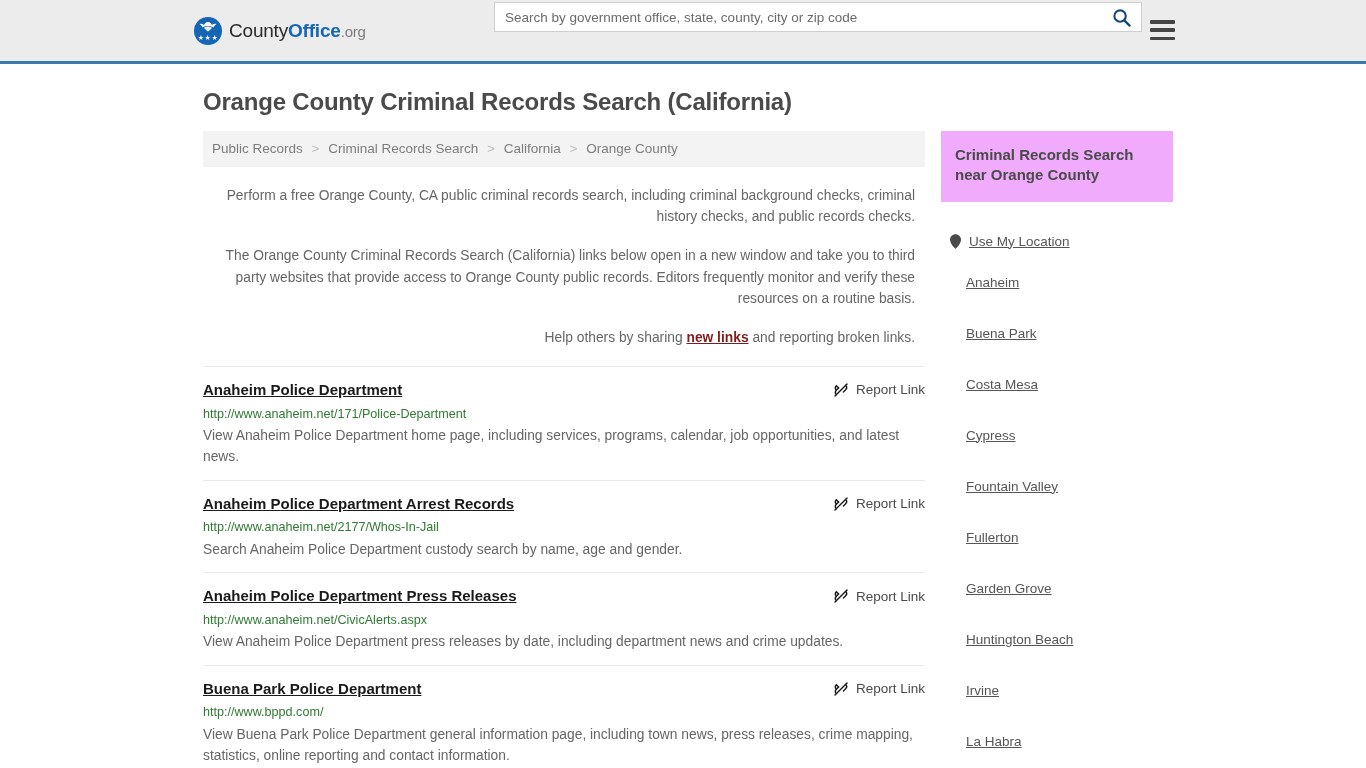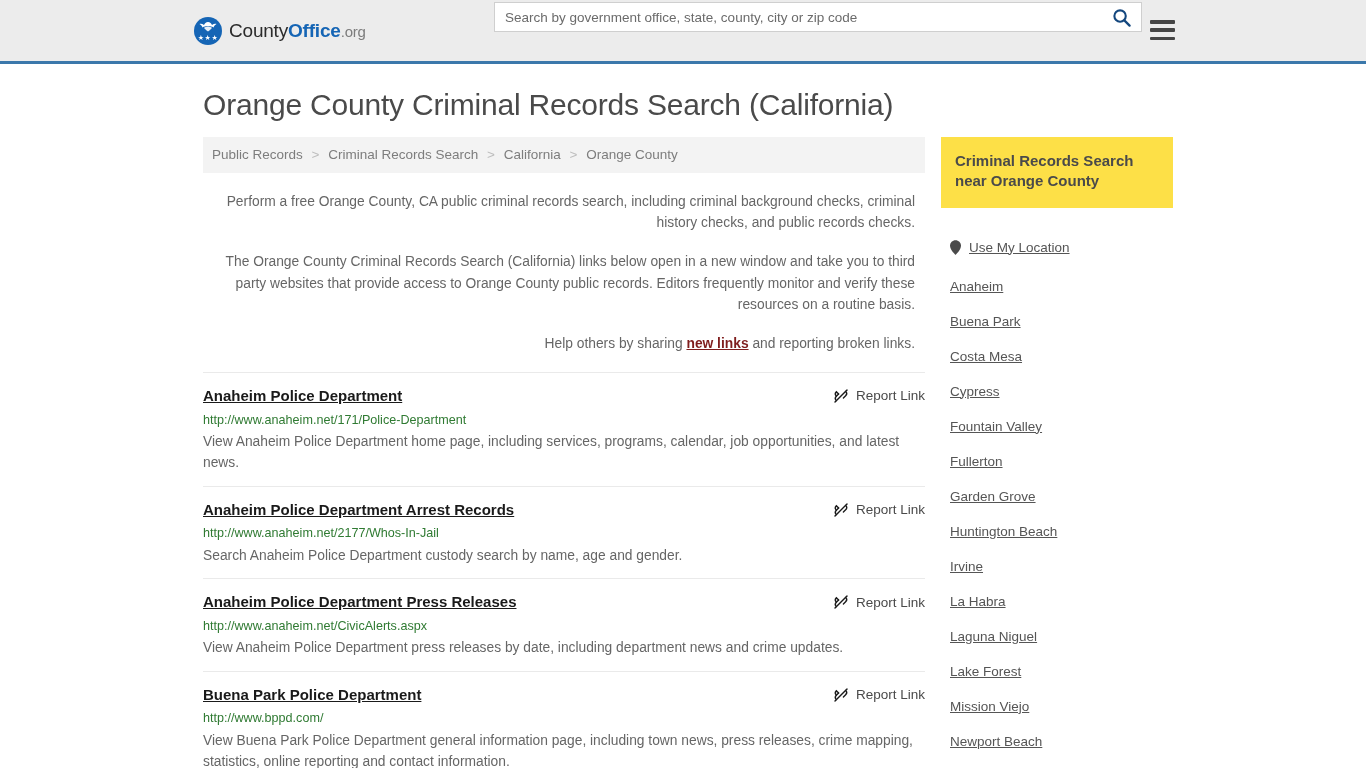--- a/index.html
+++ b/index.html
@@ -110,22 +110,22 @@
   }
 
   
   .page {
     width: 1366px;
     padding: 0;
     position: relative;
   }
   .page-title {
     margin: 24px 0 0 203px;
-    font-size: 30px;
-    font-weight: normal;
+    font-size: 24px;
+    font-weight: bold;
     color: #4a4a4a;
     letter-spacing: -0.2px;
   }
   .content-wrap {
     display: flex;
     margin-top: 15px;
     padding-left: 203px;
   }
   .main-col { width: 722px; flex: none; }
   .side-col { width: 232px; margin-left: 16px; flex: none; }
@@ -206,21 +206,21 @@
   .listing-desc {
     font-size: 13.8px;
     color: #666666;
     line-height: 1.55;
     margin-top: 3px;
     max-width: 712px;
   }
 
   
   .side-card {
-    background: #fde047;
+    background: #f0abfc;
     padding: 14px 14px 16px 14px;
   }
   .side-card-title {
     font-size: 15px;
     font-weight: bold;
     color: #4a4a4a;
     line-height: 1.35;
   }
   .use-location {
     display: flex;
@@ -233,21 +233,21 @@
   .use-location .ul-text {
     font-size: 13.5px;
     color: #555555;
     text-decoration: underline;
   }
   .city-list {
     list-style: none;
     margin: 14px 0 0 0;
     padding: 0 0 0 9px;
   }
-  .city-list li { margin: 0; }
+  .city-list li { margin: 16px; }
   .city-list a {
     display: block;
     font-size: 13.5px;
     color: #555555;
     text-decoration: underline;
     padding: 10px 0;
     cursor: pointer;
   }
 </style>
 </head>

